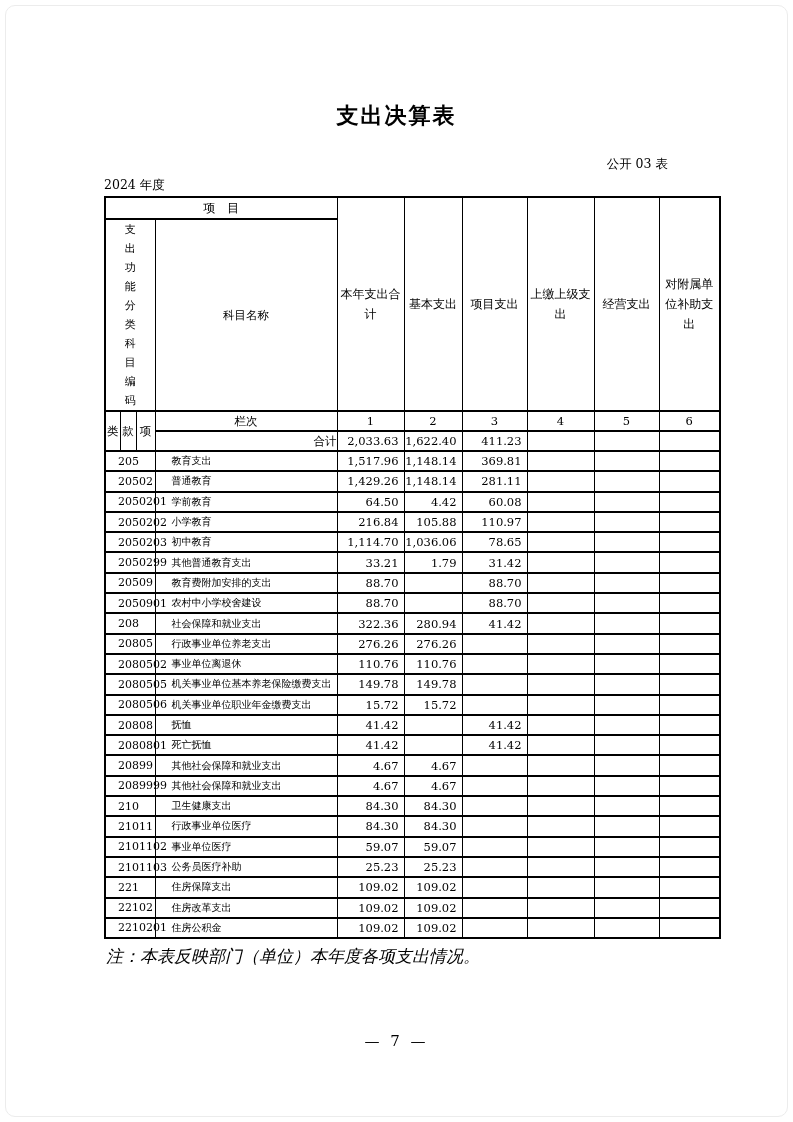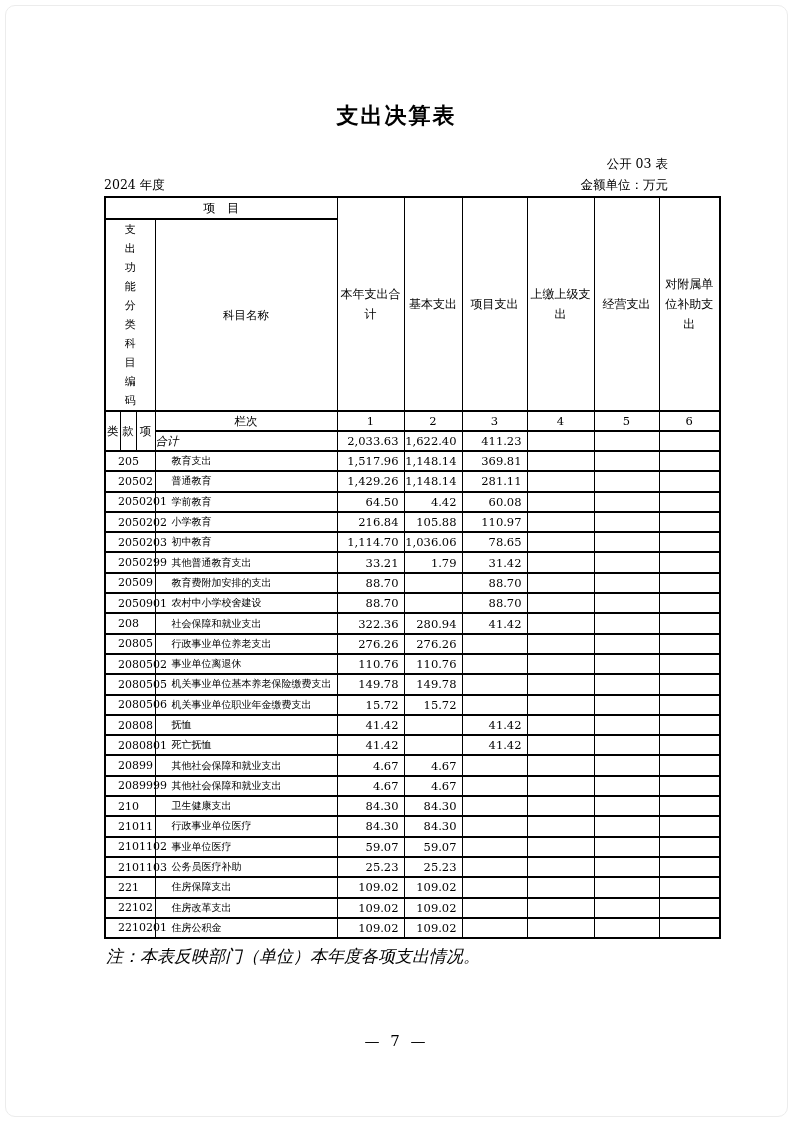--- a/index.html
+++ b/index.html
@@ -29,21 +29,21 @@
     overflow:visible;
   }
   table { border:2px solid #000; }
 
   .r-project th { height:20px; font-size:12px; text-align:center; }
   .r-main th { height:60px; font-size:11.5px; text-align:center; line-height:20px; }
   .r-main th.code-hdr { font-size:11px; line-height:19px; padding:0 16px; }
   .col-hdr { font-size:11.5px; text-align:center; line-height:20px; padding:0 2px; }
   .r-lanci th { height:18px; font-size:11.5px; text-align:center; }
   .r-total td { height:18px; font-size:11.5px; }
-  .r-total .t-label { text-align:left;font-style:italic; }
+  .r-total .t-label { text-align:right; }
 
   tbody td { height:18.3px; }
   .c-code { font-size:11px; text-align:left; padding-left:12px; }
   .c-name { font-size:10px; text-align:left; padding-left:16px; white-space:nowrap; }
   .c-val  { font-size:11.5px; text-align:right; padding-right:5px; }
 
   .note { font-size:17px; margin-top:6px; padding-left:2px;font-style:italic; }
   .page-number {
     position:absolute; top:1032px; left:0; right:0; text-align:center;
     font-size:15px; letter-spacing:3px;
@@ -54,21 +54,20 @@
 
 <div class="sheet"></div>
 
 <h1 class="title">支出决算表</h1>
 
 <div class="table-area">
   <div class="public-label">公开 03 表</div>
 
   <div class="meta-row">
     <span class="m-center">2024 年度</span>
-    <span class="m-right">金额单位：万元</span>
   </div>
 
   <table>
     <colgroup>
       <col style="width:15px">
         <col style="width:16px">
         <col style="width:19px">
       <col style="width:182px">
       <col style="width:67px">
         <col style="width:58px">

